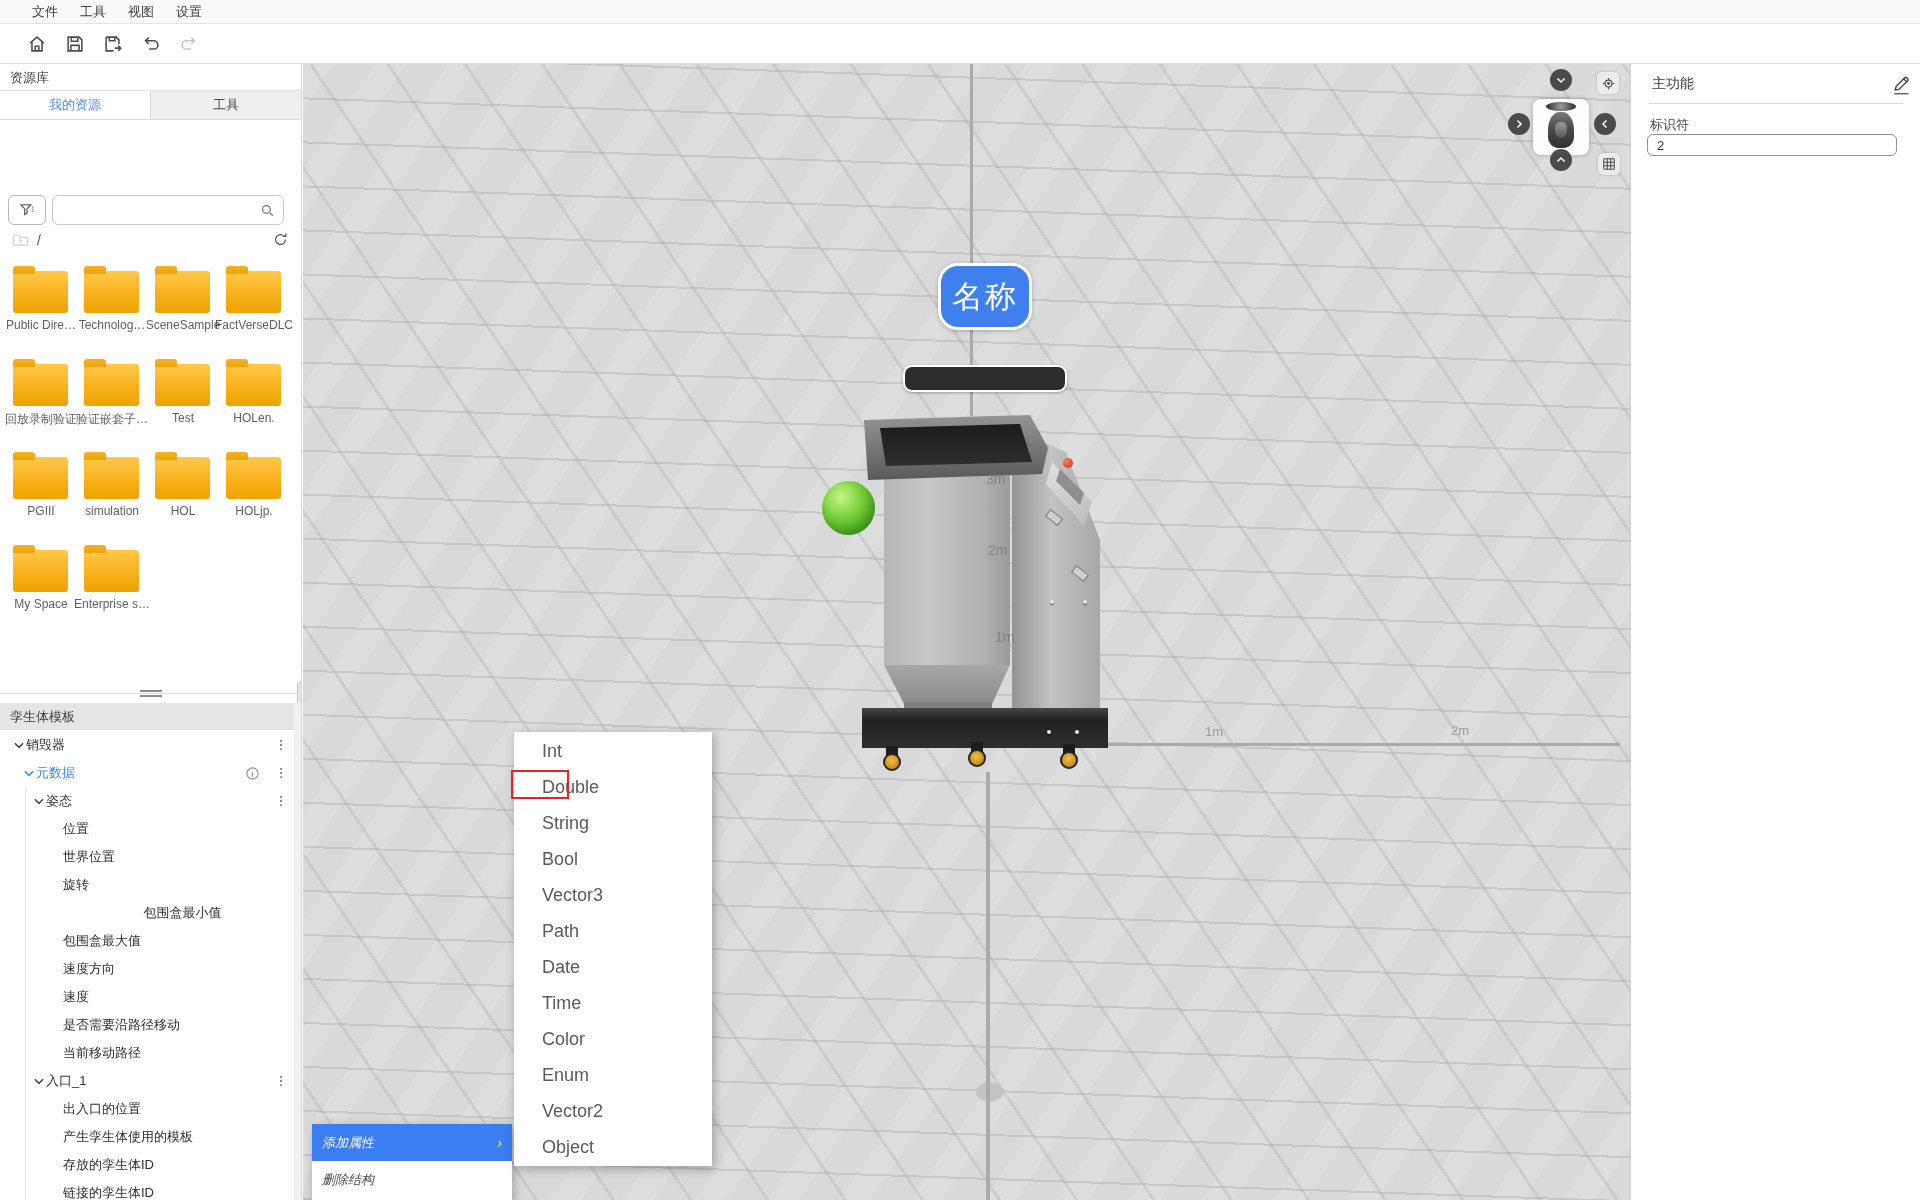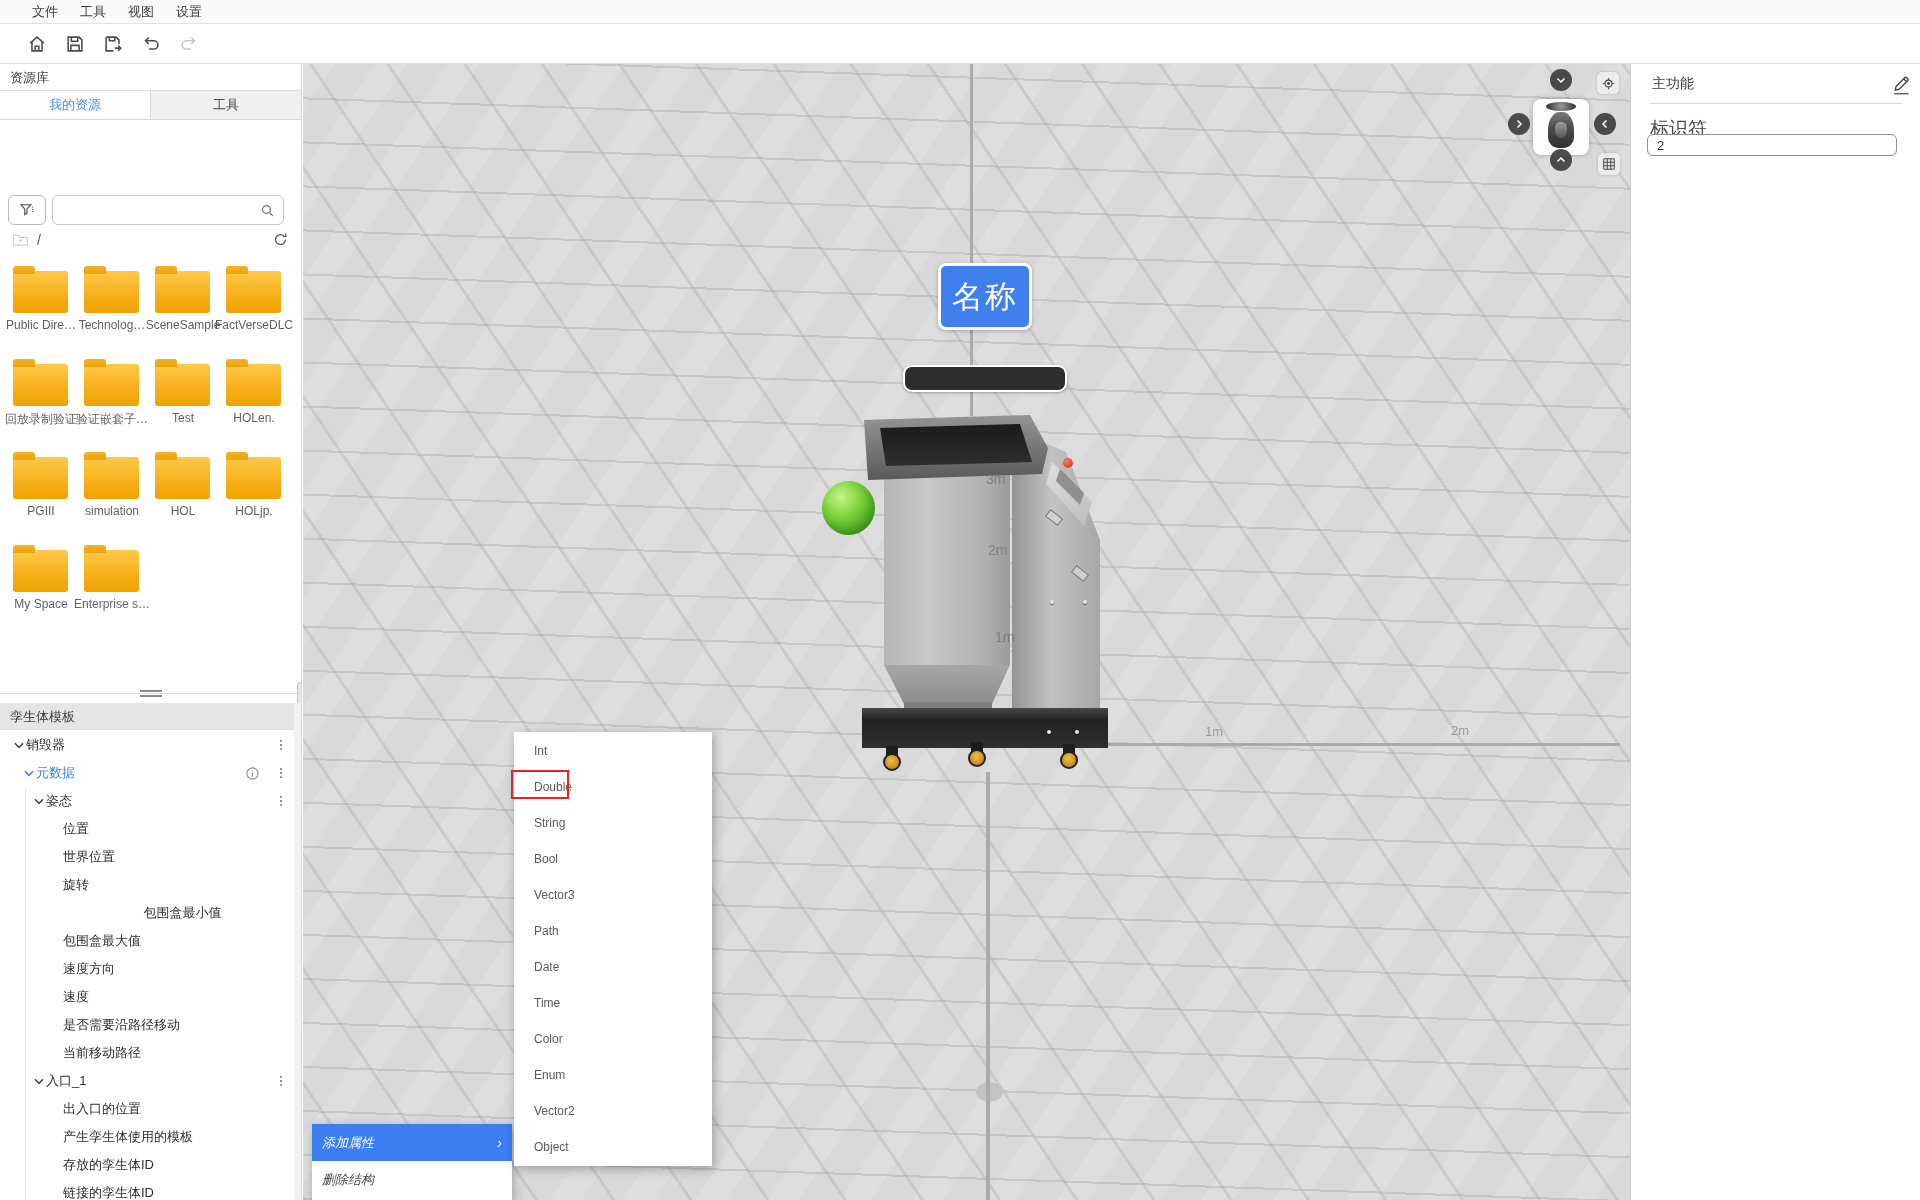--- a/index.html
+++ b/index.html
@@ -77,21 +77,21 @@
     background-image:
       repeating-linear-gradient(2deg, rgba(165,165,165,.38) 0 2px, transparent 2px 44px),
       repeating-linear-gradient(56deg, rgba(165,165,165,.30) 0 3px, transparent 3px 64px),
       repeating-linear-gradient(124deg, rgba(230,230,230,.35) 0 26px, transparent 26px 60px); }
   .vp-axis { position:absolute; background:#aaaaaa; }
   .vp-label { position:absolute; font-size:13px; color:#9a9a9a; }
   .floor-ellipse { position:absolute; left:673px; top:1018px; width:27px; height:20px;
     background:#c3c3c3; border-radius:50%; }
 
   .entity-sign { position:absolute; left:635px; top:199px; width:94px; height:67px;
-    background:#3f80ec; border:3px solid #fff; border-radius:8px; box-shadow:0 1px 4px rgba(0,0,0,.25);
+    background:#3f80ec; border:3px solid #fff; border-radius:20px; box-shadow:0 1px 4px rgba(0,0,0,.25);
     display:flex; align-items:center; justify-content:center; color:#fff; font-size:31px; letter-spacing:2px; z-index:5; }
   .name-bar { position:absolute; left:600px; top:301px; width:164px; height:27px;
     background:#2d2d2d; border:2px solid #fff; border-radius:9px; box-shadow:0 1px 3px rgba(0,0,0,.3); z-index:5; }
 
   .sphere { position:absolute; left:519px; top:417px; width:53px; height:54px; border-radius:50%;
     background:radial-gradient(circle at 36% 30%, #c8f58a 0%, #7ed33f 38%, #54b424 70%, #3c8f14 100%);
     box-shadow:inset -4px -6px 10px rgba(0,60,0,.25); z-index:4; }
 
   .machine { position:absolute; left:555px; top:345px; width:258px; height:370px; z-index:3; }
   .machine .part { position:absolute; }
@@ -143,35 +143,35 @@
     color:#4a4a4a; display:flex; align-items:center; justify-content:center; z-index:7;
     box-shadow:0 0 3px rgba(0,0,0,.2); cursor:pointer; }
 
   
   .inspector { position:absolute; left:1630px; top:64px; width:290px; height:1136px;
     background:#fff; border-left:1px solid #cfcfcf; }
   .insp-header { position:absolute; left:0; top:0; width:290px; height:39px; }
   .insp-title { position:absolute; left:21px; top:11px; font-size:14px; color:#3a3a3a; }
   .insp-edit { position:absolute; right:10px; top:10px; color:#3c3c3c; cursor:pointer; }
   .insp-divider { position:absolute; left:18px; top:39px; width:254px; height:1px; background:#d9d9d9; }
-  .insp-field-label { position:absolute; left:19px; top:52px; font-size:19px; color:#4a4a4a; }
+  .insp-field-label { position:absolute; left:19px; top:52px; font-size:13px; color:#4a4a4a; }
   .insp-input { position:absolute; left:16px; top:70px; width:250px; height:22px;
     border:1px solid #8f8f8f; border-radius:6px; font-size:13px; font-family:inherit; padding-left:9px; outline:none; color:#333; }
 
   
   .context-menu { position:absolute; left:312px; top:1124px; width:200px; height:76px;
     background:#fff; box-shadow:2px 3px 10px rgba(0,0,0,.28); z-index:10; }
   .ctx-item { height:37px; display:flex; align-items:center; padding:0 10px; font-size:13px; color:#4a4a4a;
     justify-content:space-between; cursor:pointer;font-style:italic; }
   .ctx-item.highlighted { background:#3b7ef2; color:#fff; }
   .ctx-arrow { font-size:14px; }
 
   .type-menu { position:absolute; left:514px; top:732px; width:198px; height:434px;
     background:#fff; box-shadow:2px 3px 10px rgba(0,0,0,.28); z-index:11; padding-top:1px; }
-  .type-item { height:36px; display:flex; align-items:center; padding-left:20px; font-size:12px; color:#5a5a5a; cursor:pointer; }
+  .type-item { height:36px; display:flex; align-items:center; padding-left:28px; font-size:18px; color:#5a5a5a; cursor:pointer; }
   .red-box { position:absolute; left:-3px; top:38px; width:58px; height:29px;
     border:2px solid #e22424; z-index:12; pointer-events:none; }
 </style>
 </head>
 <body>
 
 <div id="app">
 
   <div class="menubar">
       <span class="menu-item">文件</span>

